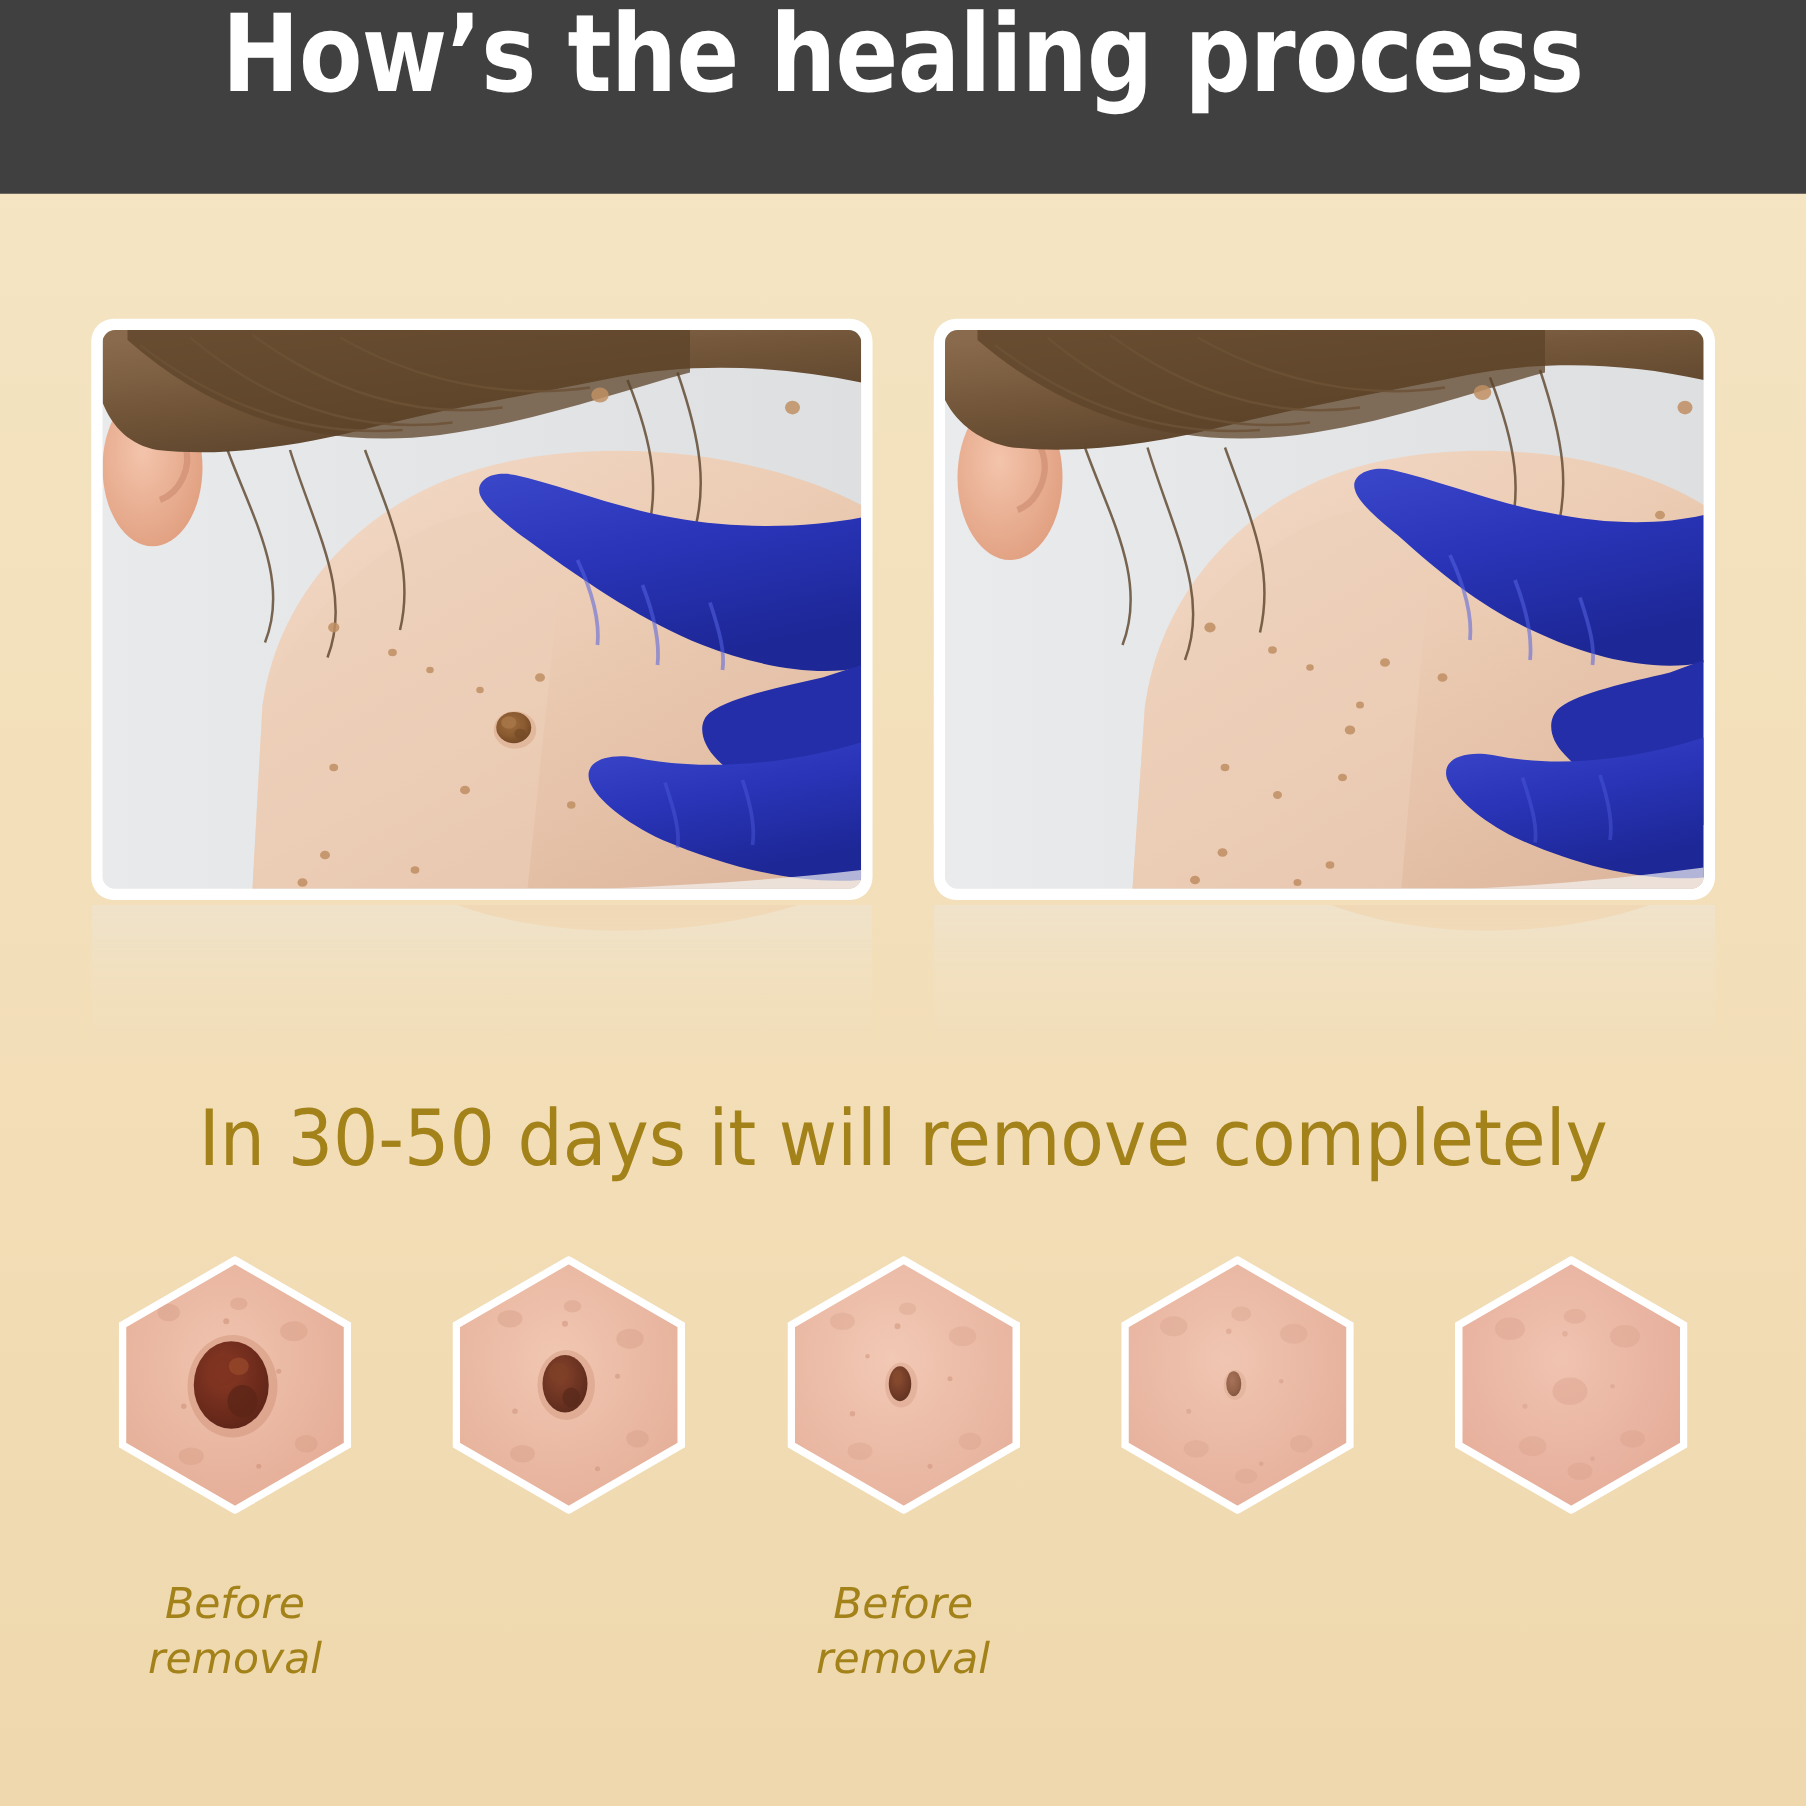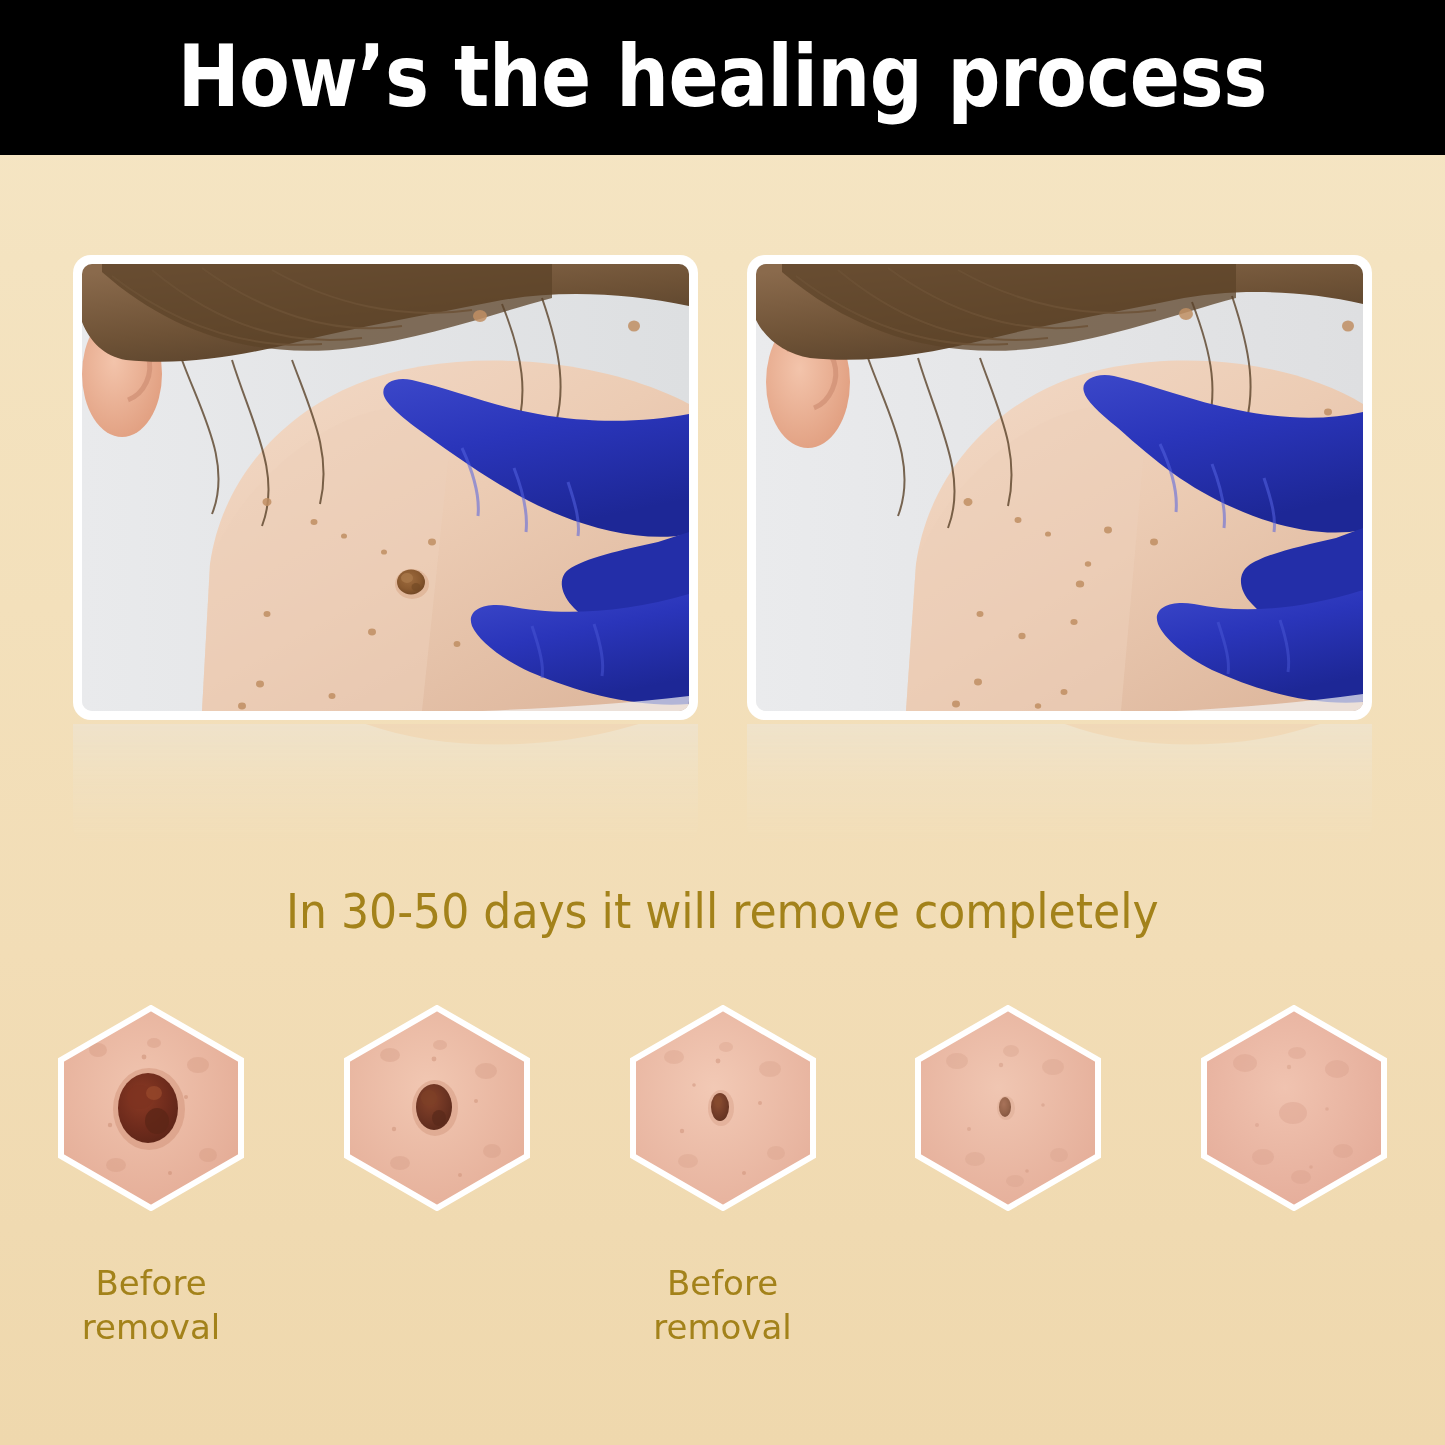--- a/index.html
+++ b/index.html
@@ -10,22 +10,22 @@
     overflow:hidden;
   }
   body{
     background:linear-gradient(180deg,#f6e7c6 0%, #f4e3c0 18%, #f3e0bb 42%, #f2ddb6 66%, #f0dab1 85%, #efd8ad 100%);
     position:relative;
   }
 
   
   .header{
     position:absolute; left:0; top:0; width:1445px; height:155px;
-    background:#000000;
-    display:flex; align-items:center; justify-content:center;
+    background:#404040;
+    display:flex; align-items:flex-start; justify-content:center;
     overflow:hidden;
   }
   .header-title{
     color:#ffffff;
     font-family:"DejaVu Sans", sans-serif;
     font-weight:bold;
     font-size:86px;
     line-height:96px;
     letter-spacing:-0.5px;
     transform:scaleX(0.86);
@@ -67,31 +67,32 @@
   .reflection.left{ left:73px; width:625px; }
   .reflection.right{ left:747px; width:625px; }
   .reflection svg{ display:block; width:100%; height:440px; transform:scaleY(-1); transform-origin:top; margin-top:120px; }
 
   
   .subtitle{
     position:absolute; left:0; top:875px; width:1445px;
     text-align:center;
     color:#a3821a;
     font-family:"DejaVu Sans", sans-serif;
-    font-size:48px;
+    font-size:62px;
     line-height:72px;
     white-space:nowrap;
   }
   .subtitle span{ display:inline-block; transform:scaleX(0.92); transform-origin:center; }
 
   
   .stages{
     position:absolute; left:0; top:1005px; width:1445px; height:420px;
     display:flex; justify-content:space-between;
-    padding:0 58px;
+    padding:0 95px;
+    font-style:italic;
   }
   .stage{
     width:186px;
     display:flex; flex-direction:column; align-items:center;
   }
   .hexwrap{ width:186px; height:206px; position:relative; }
   .hexwrap svg{ display:block; width:186px; height:206px; }
 
   .stage-label{
     margin-top:50px;

